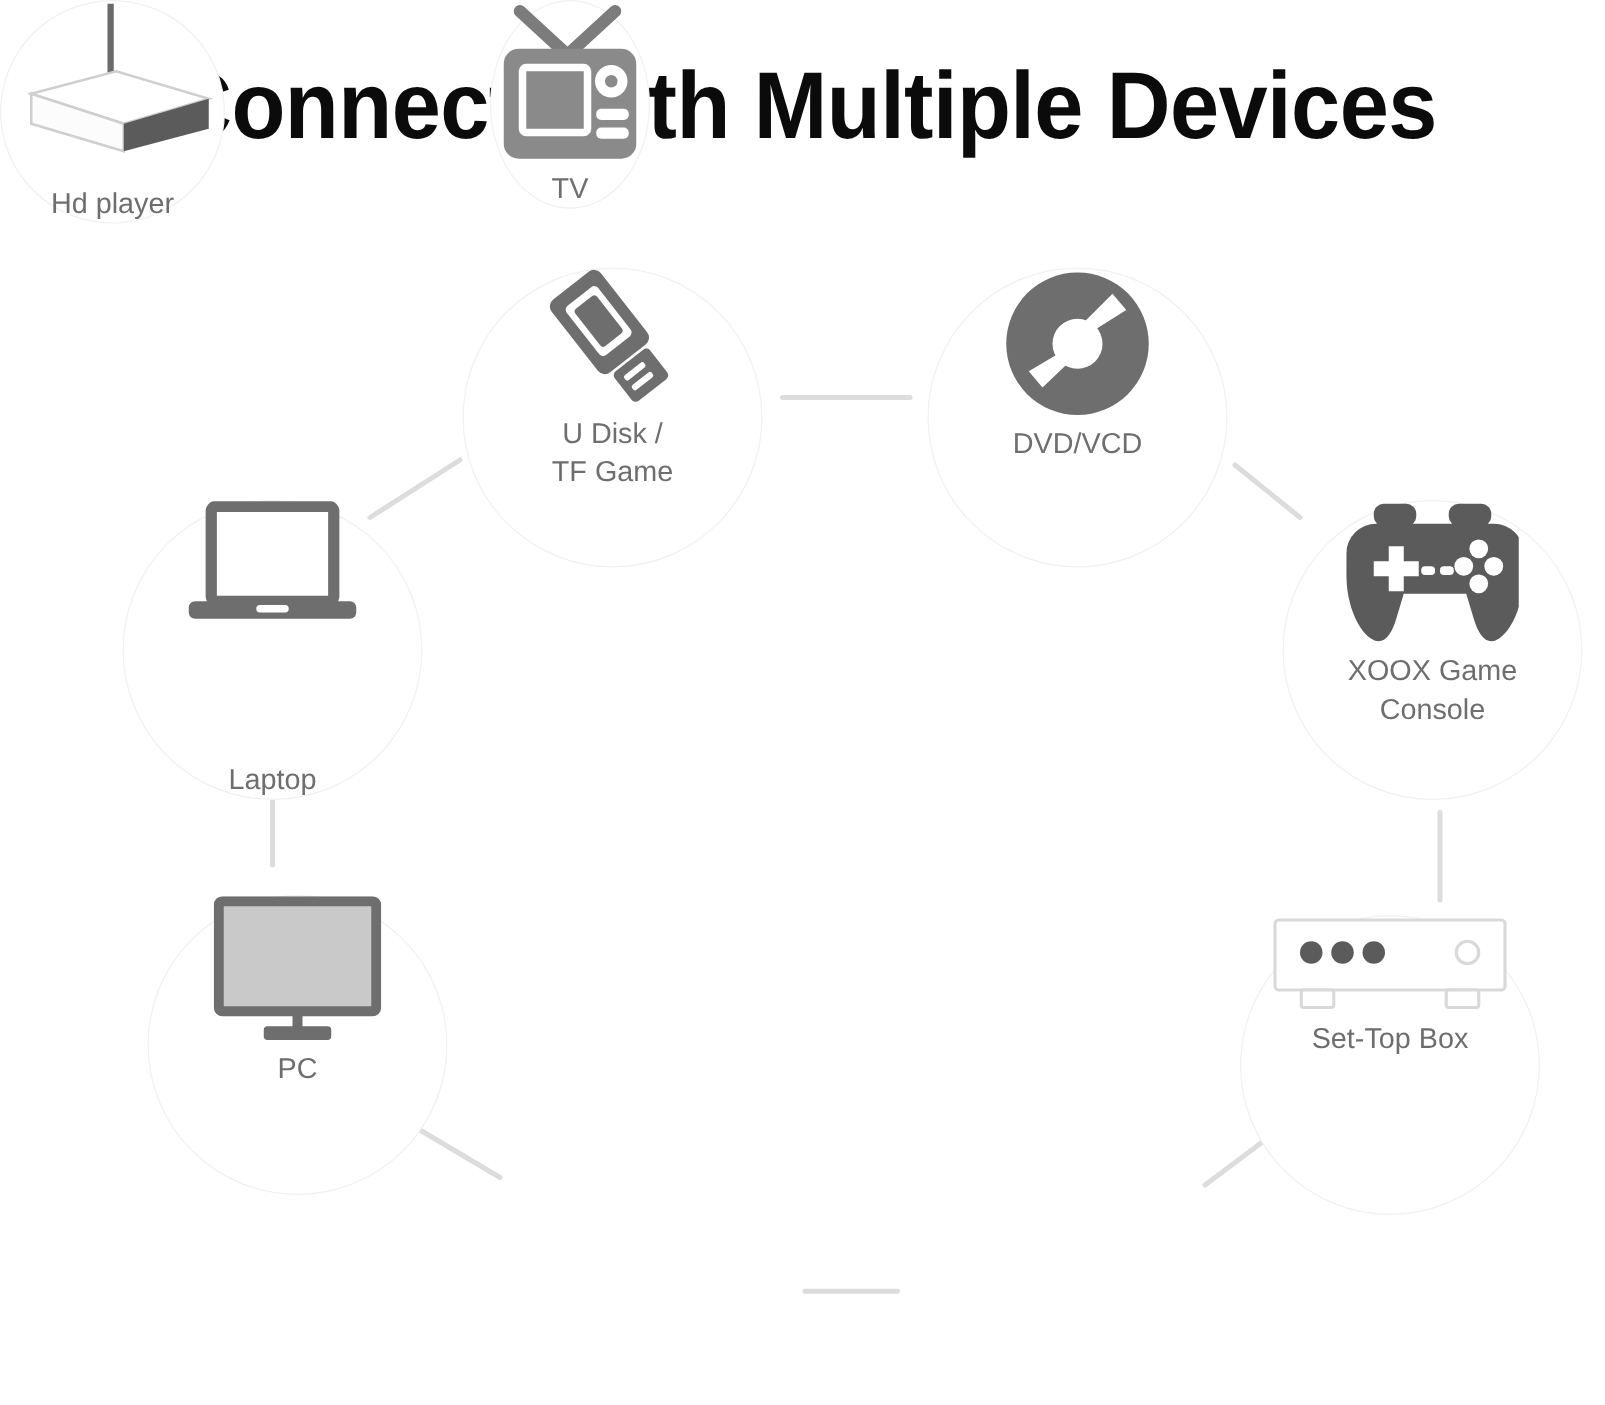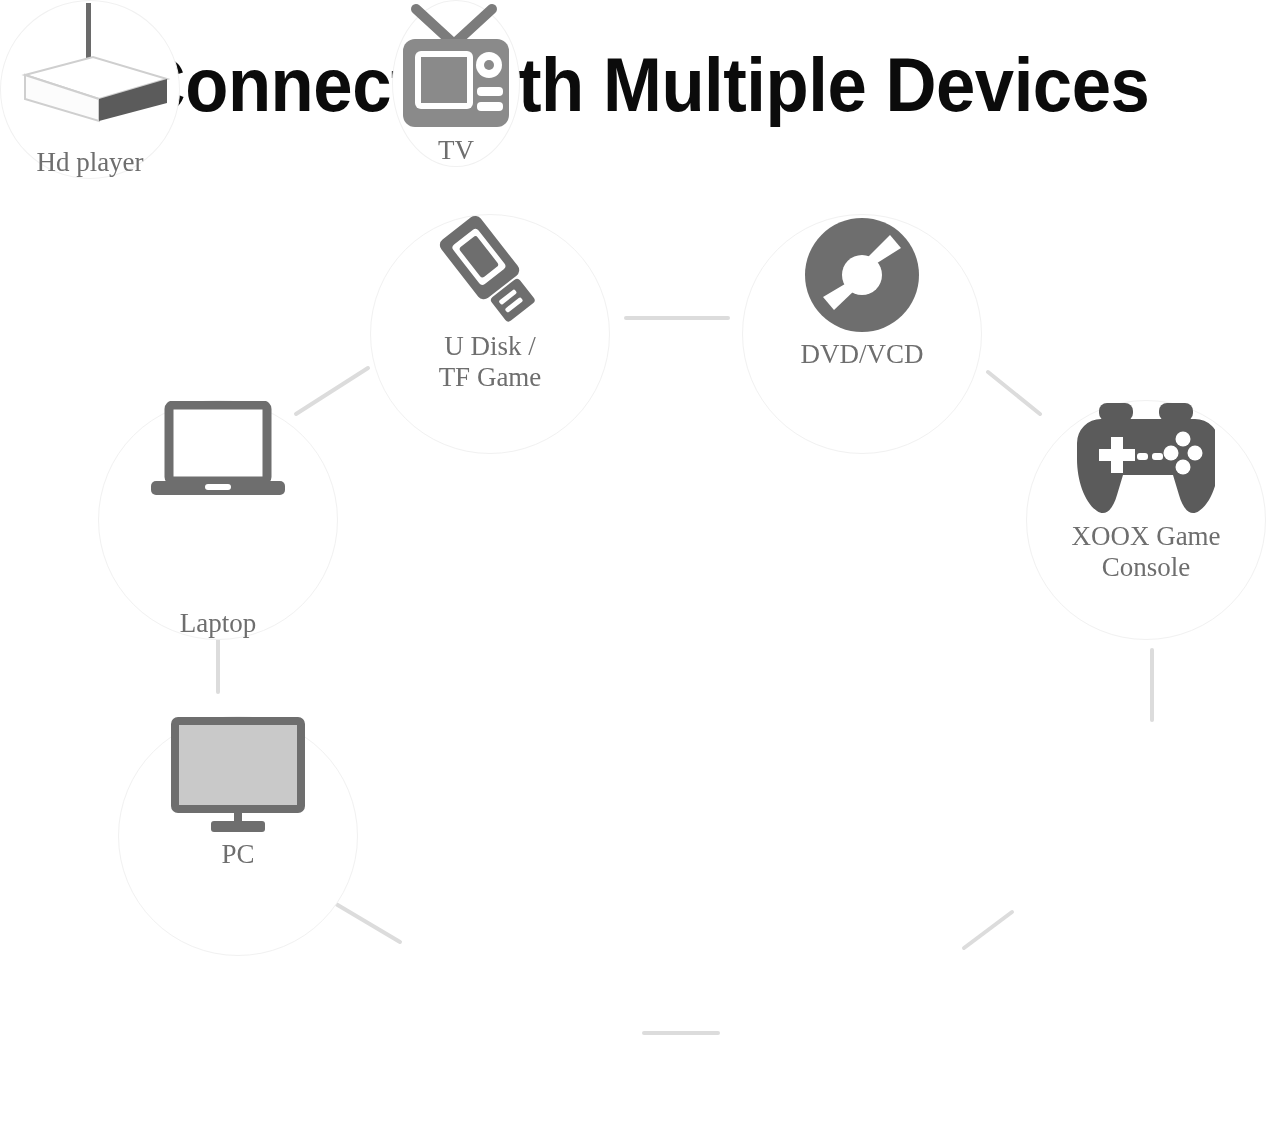--- a/index.html
+++ b/index.html
@@ -56,22 +56,22 @@
     align-items: center;
     justify-content: flex-start;
     box-sizing: border-box;
   }
   .node .glyph {
     display: flex;
     align-items: center;
     justify-content: center;
   }
   .node .label {
-    font-family: Liberation Serif, serif;
-    font-size: 27px;
+    font-family: Liberation Sans, sans-serif;
+    font-size: 23px;
     line-height: 31px;
     color: #6e6e6e;
     text-align: center;
     white-space: pre-line;
     margin-top: 4px;
   }
 
   
   #node-udisk   { left: 370px; top: 214px;  width: 240px; height: 240px; }
   #node-dvd     { left: 742px; top: 214px;  width: 240px; height: 240px; }
@@ -310,20 +310,34 @@
       <svg width="120" height="120" viewBox="0 0 120 120">
         <circle cx="60" cy="60" r="57" fill="#6e6e6e"></circle>
         <circle cx="60" cy="60" r="20" fill="#ffffff"></circle>
         <path d="M88 20 L99 33 L72 50 L66 42 Z" fill="#ffffff"></path>
         <path d="M32 95 L21 82 L48 66 L54 74 Z" fill="#ffffff"></path>
       </svg>
     </div>
     <div class="label">DVD/VCD</div>
   </div>
 
+  <div class="node" id="node-settop">
+    <div class="glyph">
+      <svg width="190" height="78" viewBox="0 0 190 78">
+        <rect x="3" y="3" width="184" height="56" rx="3" fill="#ffffff" stroke="#d9d9d9" stroke-width="2.5"></rect>
+        <rect x="24" y="59" width="26" height="14" rx="2" fill="#ffffff" stroke="#d9d9d9" stroke-width="2.5"></rect>
+        <rect x="140" y="59" width="26" height="14" rx="2" fill="#ffffff" stroke="#d9d9d9" stroke-width="2.5"></rect>
+        <circle cx="32" cy="29" r="9" fill="#5b5b5b"></circle>
+        <circle cx="57" cy="29" r="9" fill="#5b5b5b"></circle>
+        <circle cx="82" cy="29" r="9" fill="#5b5b5b"></circle>
+        <circle cx="157" cy="29" r="9" fill="#ffffff" stroke="#d9d9d9" stroke-width="2.5"></circle>
+      </svg>
+    </div>
+    <div class="label">Set-Top Box</div>
+  </div>
 
   <div class="node" id="node-hd">
     <div class="glyph">
       <svg width="178" height="142" viewBox="0 0 178 142">
         <rect x="85" y="2" width="5" height="72" fill="#6a6a6a"></rect>
         <path d="M24 74 L92 56 L166 78 L98 98 Z" fill="#ffffff" stroke="#cfcfcf" stroke-width="2"></path>
         <path d="M24 74 L24 98 L98 120 L98 98 Z" fill="#fcfcfc" stroke="#cfcfcf" stroke-width="2"></path>
         <path d="M98 98 L166 78 L166 102 L98 120 Z" fill="#5b5b5b"></path>
       </svg>
     </div>

